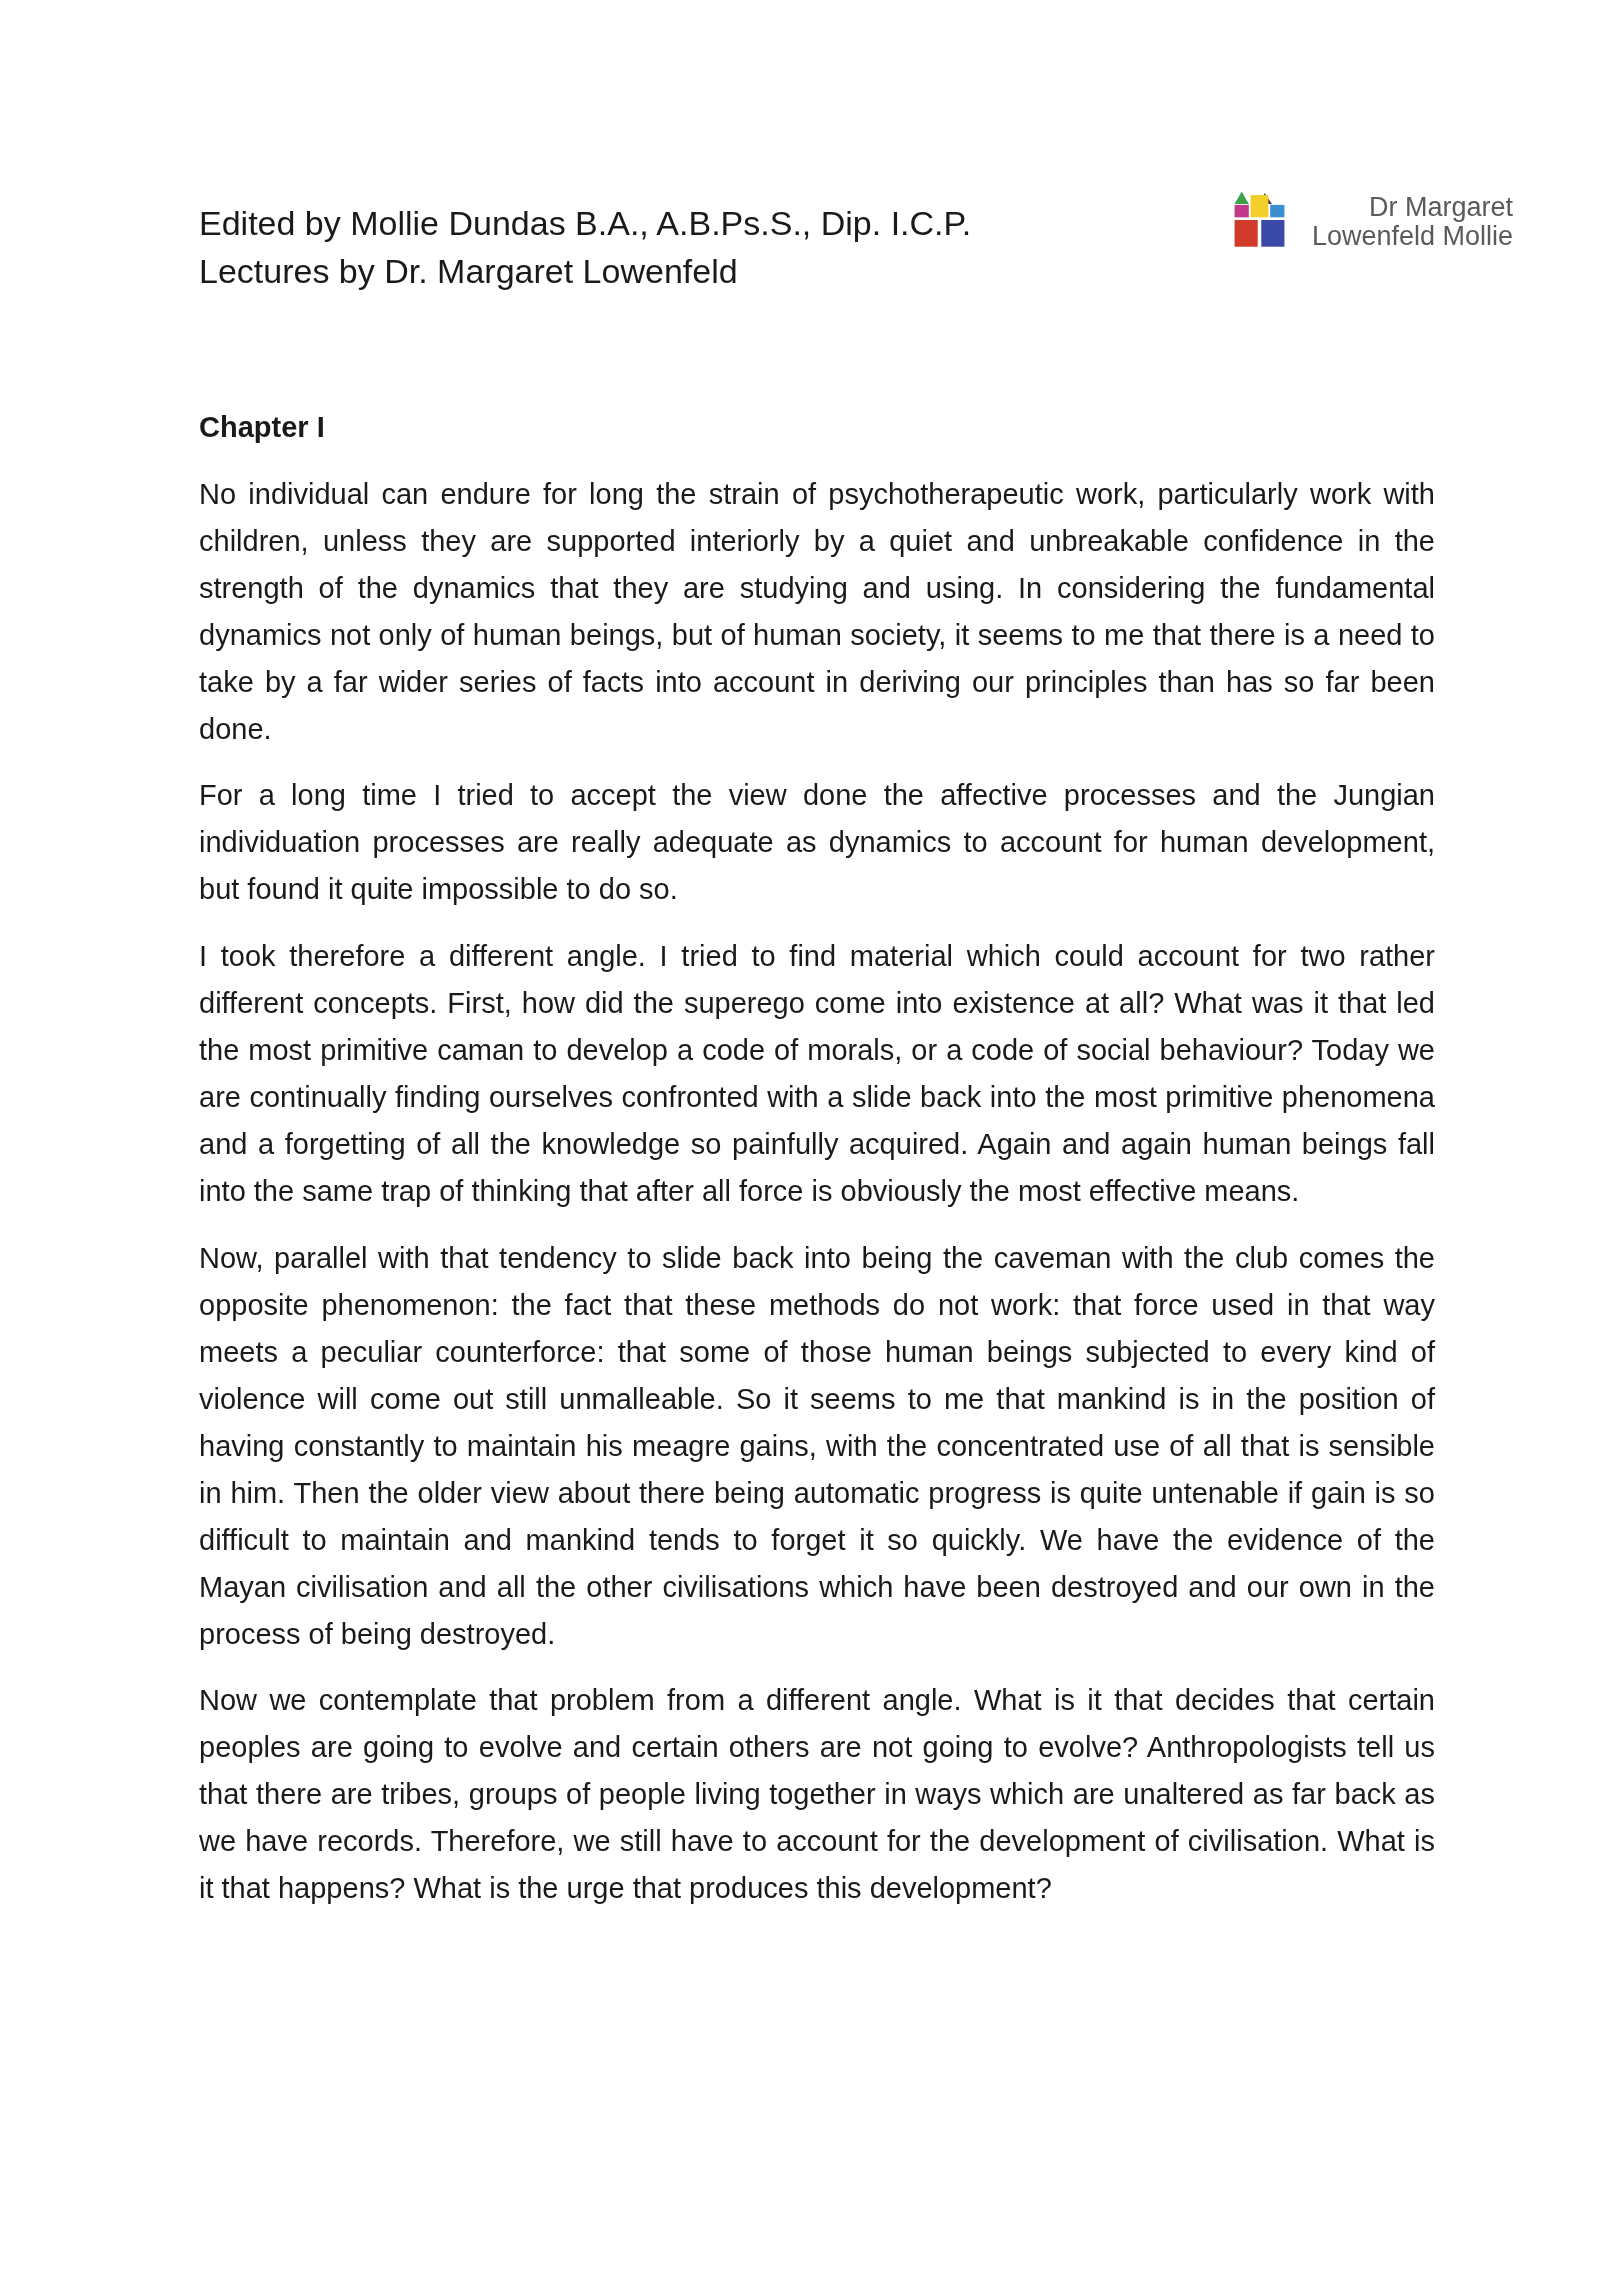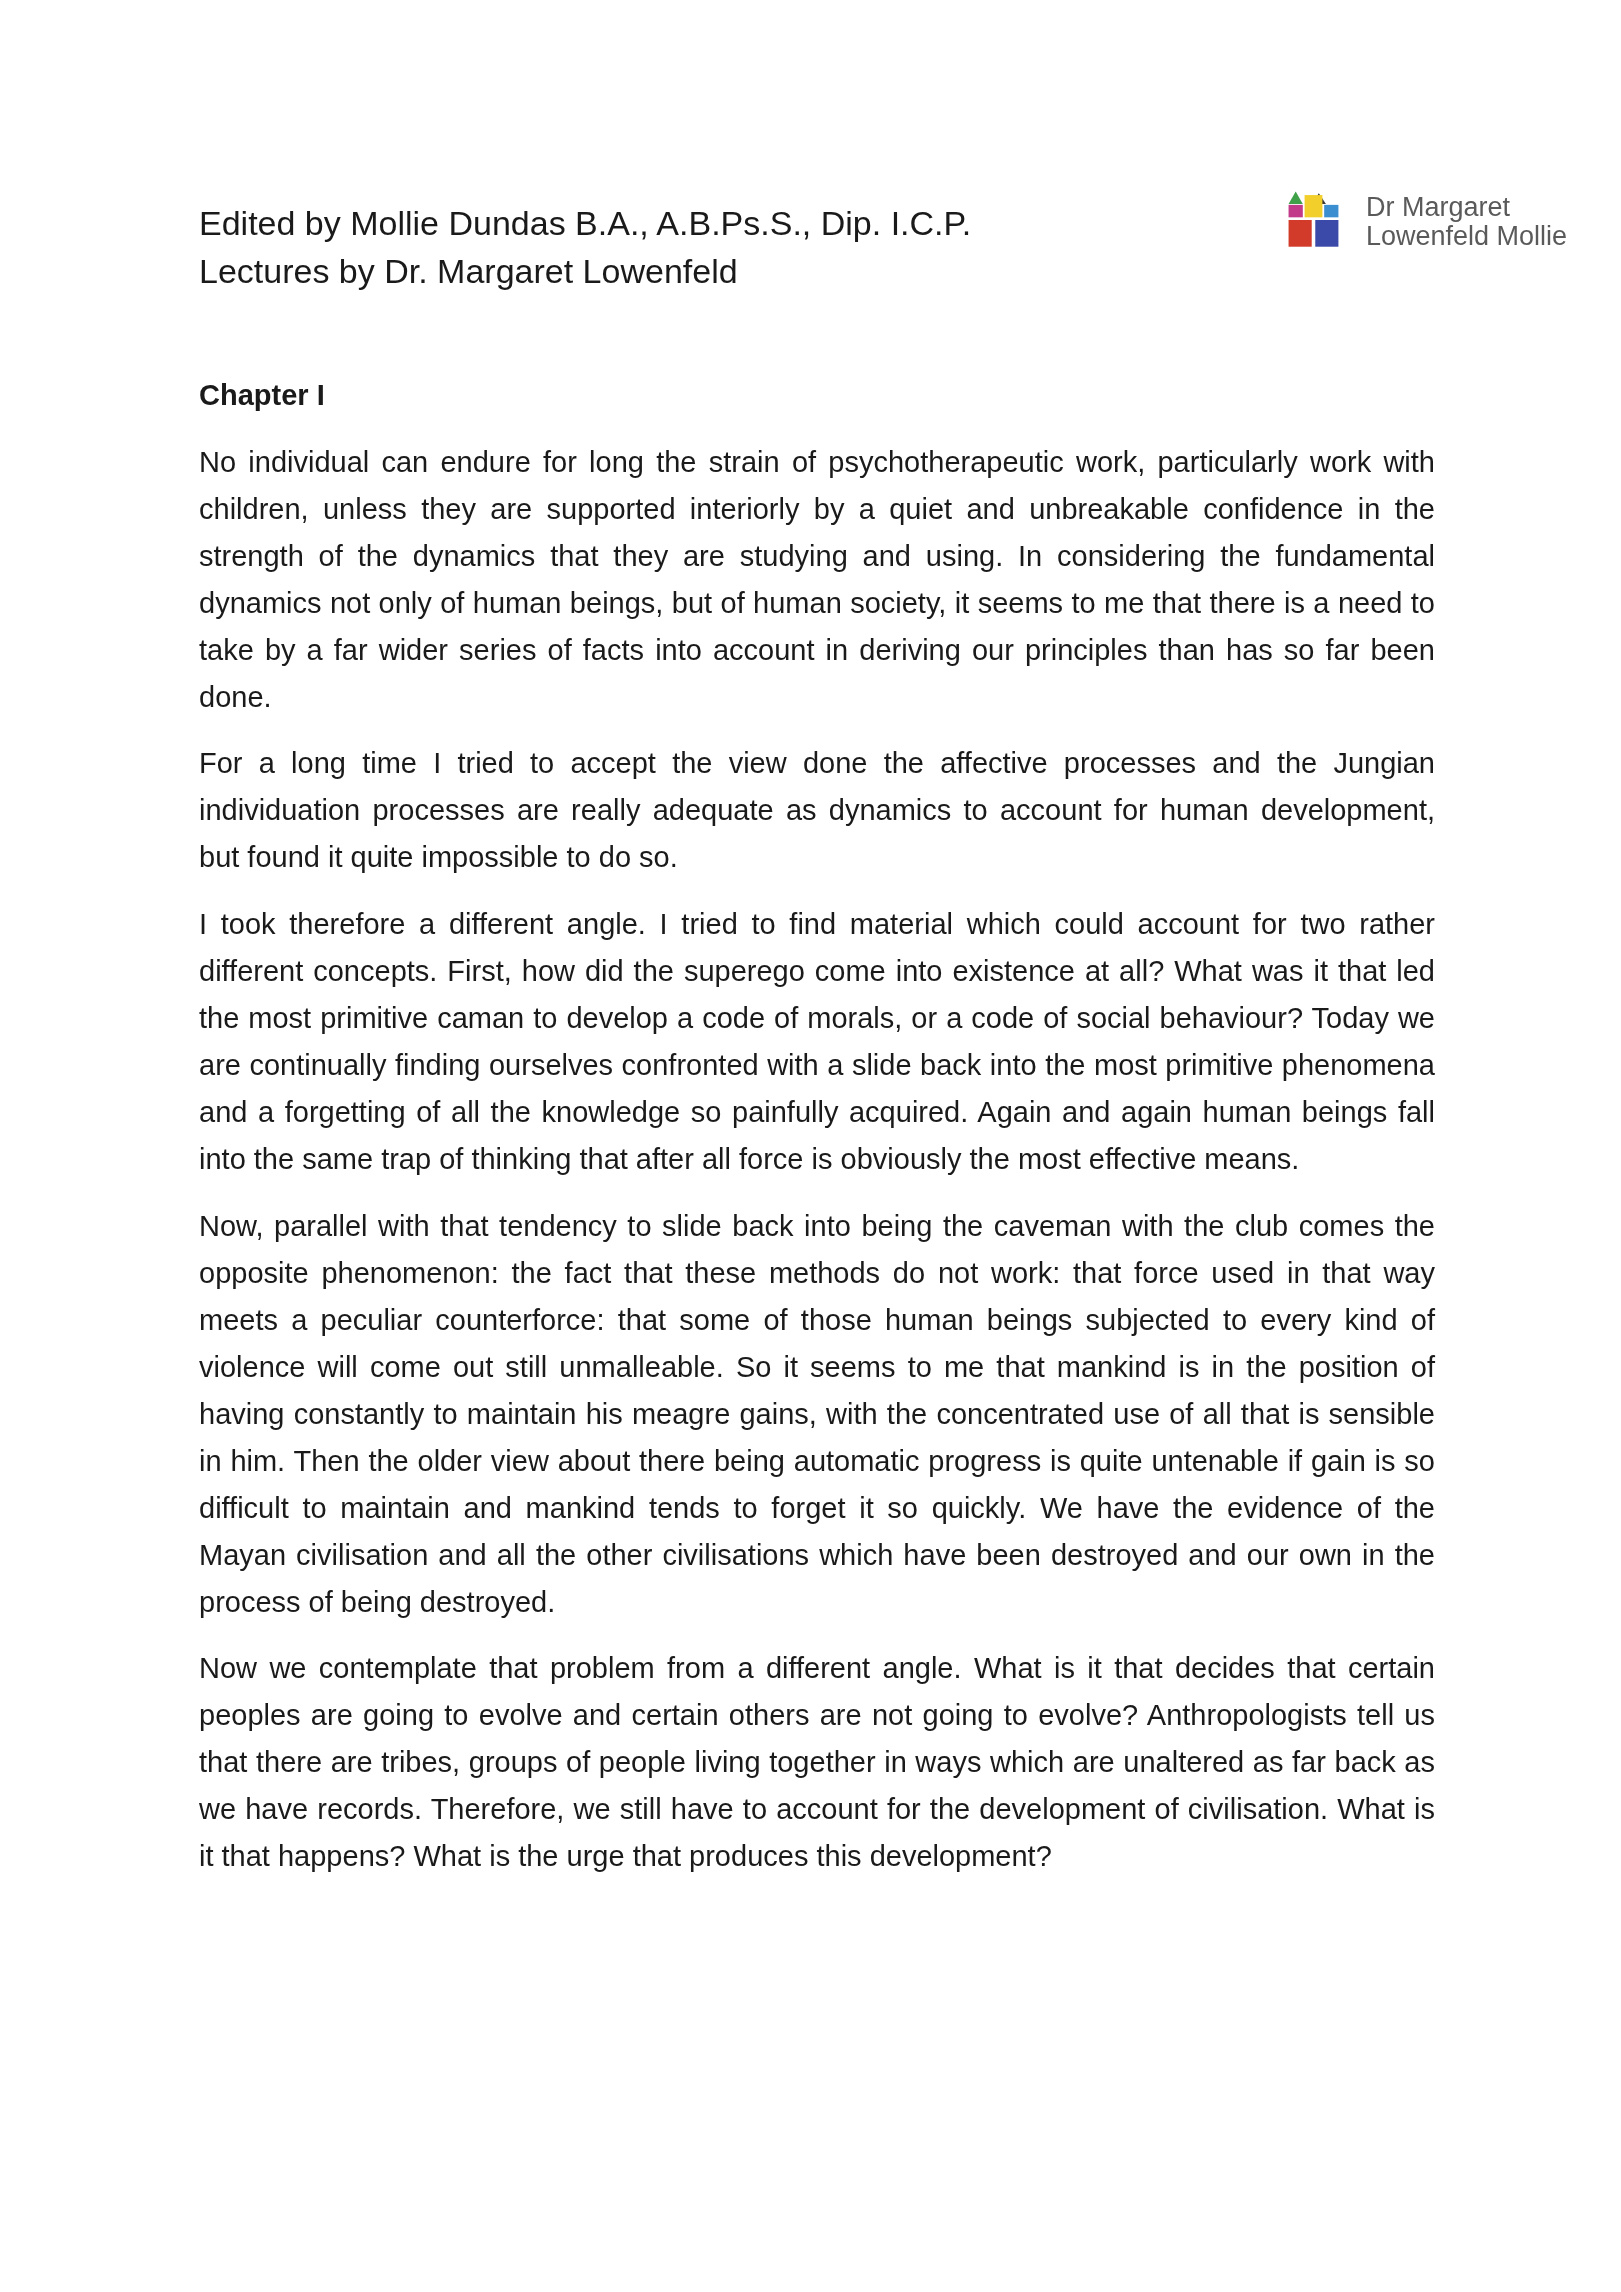--- a/index.html
+++ b/index.html
@@ -1,23 +1,23 @@
 <!DOCTYPE html>
 <html style="font-size:14.3px"><head>
   <meta charset="utf-8">
   <style>
     html, body { margin: 0; padding: 0; background: #ffffff; }
     body { width: 1621px; height: 2293px; position: relative; overflow: hidden; color: #1a1a1a; }
     .page { position: absolute; left: 0; top: 0; width: 1621px; height: 2293px; background: #ffffff; }
     .header { position: absolute; left: 199px; top: 199px; font-family: "Liberation Sans", "DejaVu Sans", sans-serif; font-size: 34px; line-height: 48px; color: #1a1a1a; font-weight: 400; }
     .header div { white-space: nowrap; }
-    .logo { position: absolute; left: 1285px; top: 184px; width: 304px; height: 72px; }
+    .logo { position: absolute; left: 1231px; top: 184px; width: 304px; height: 72px; text-align: right; }
     .logo-mark { position: absolute; left: 0; top: 0; width: 73px; height: 72px; }
     .logo-text { position: absolute; left: 81px; top: 9px; font-family: "Liberation Sans", "DejaVu Sans", sans-serif; font-size: 27px; line-height: 29px; color: #5a5a5a; white-space: nowrap; }
-    .body { position: absolute; left: 199px; top: 372px; width: 1236px; font-family: "Liberation Sans", "DejaVu Sans", sans-serif; font-size: 29px; line-height: 47px; color: #1a1a1a; }
+    .body { position: absolute; left: 199px; top: 404px; width: 1236px; font-family: "Liberation Sans", "DejaVu Sans", sans-serif; font-size: 29px; line-height: 47px; color: #1a1a1a; }
     .chapter { font-weight: 700; margin: 0 0 19.7px 0; }
     .para { margin: 0 0 19.7px 0; text-align: justify; text-align-last: left; }
   </style>
 </head>
 <body>
 
 <div class="page">
 
   <div class="header">
     <div>Edited by Mollie Dundas B.A., A.B.Ps.S., Dip. I.C.P.</div>

